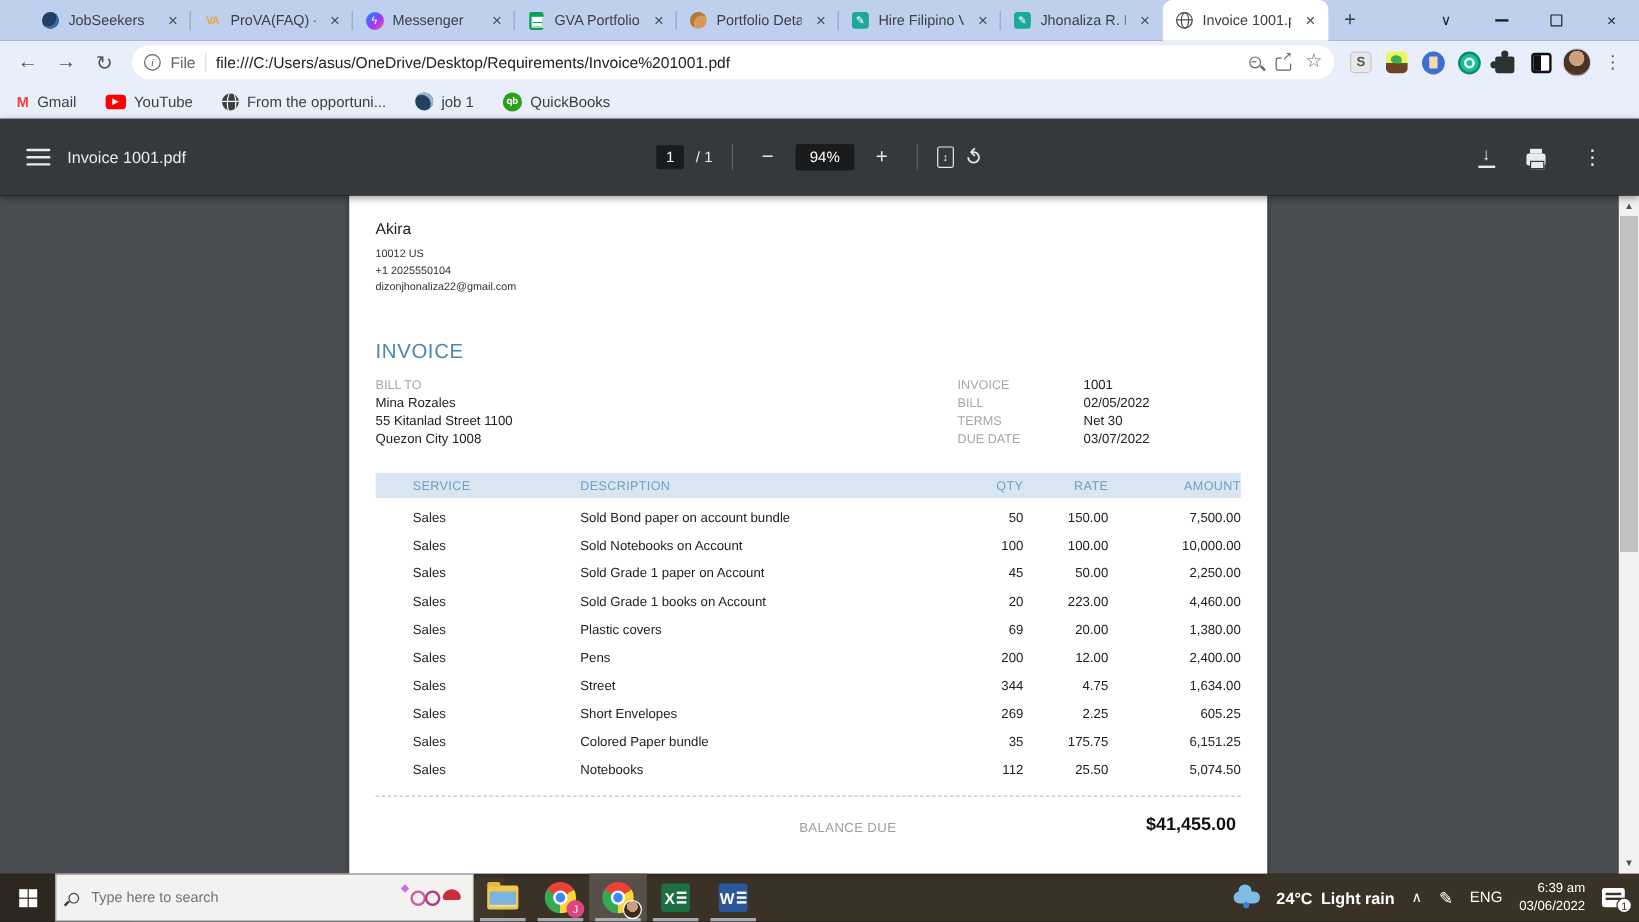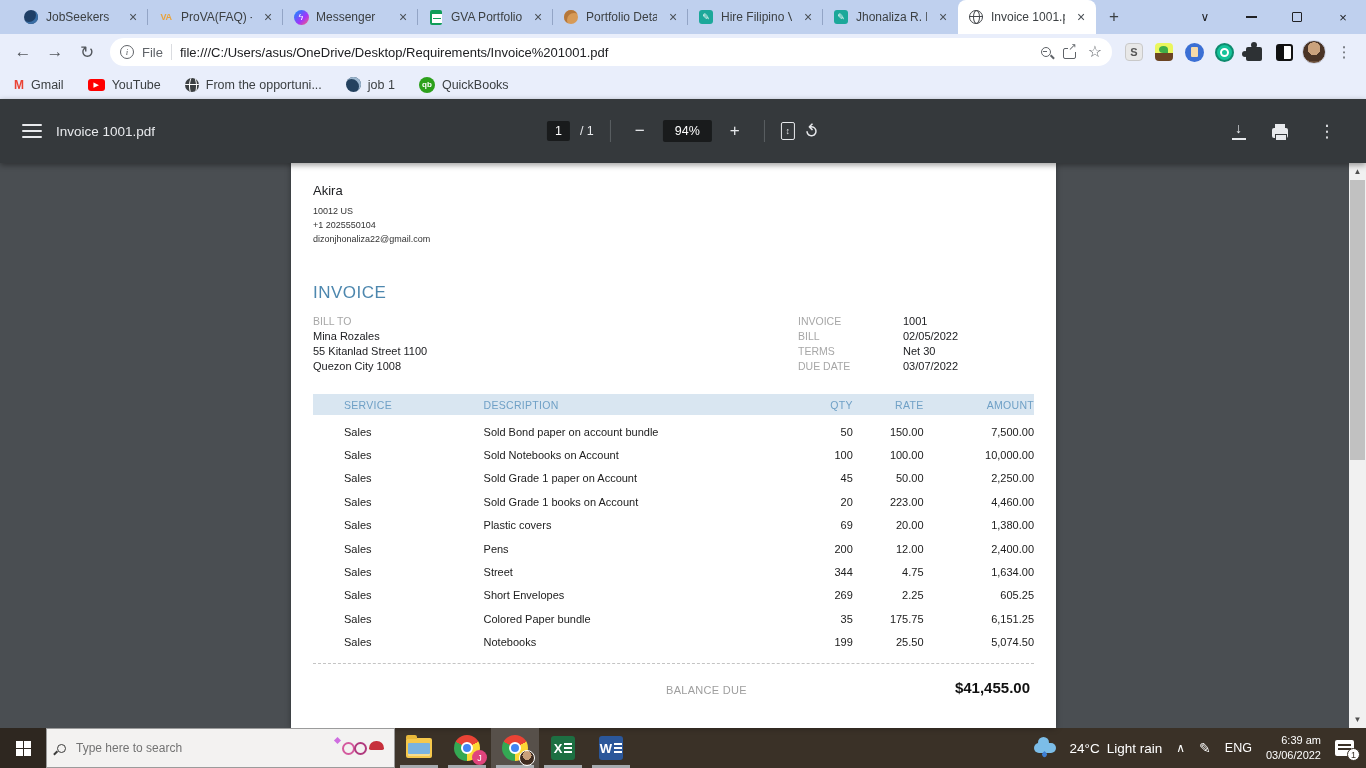--- a/index.html
+++ b/index.html
@@ -1,21 +1,21 @@
 <!DOCTYPE html>
 <html><head>
 <meta charset="utf-8">
 <style>
   * { margin:0; padding:0; box-sizing:border-box; }
   html,body { width:1366px; height:768px; overflow:hidden; }
   body { font-family:"Liberation Sans", sans-serif; background:#000; }
   .screen { position:relative; width:1366px; height:768px; }
 
   
-  .tabstrip { height:34px; background:#bfd0ee; display:flex; align-items:stretch; padding-left:13px; }
+  .tabstrip { height:34px; background:#bfd0ee; display:flex; align-items:stretch; padding-left:24px; }
   .tab { width:135px; display:flex; align-items:center; gap:7px; padding:0 6px 0 10px;
          font-size:12px; color:#3c4043; position:relative; cursor:default; }
   .tab .sep { position:absolute; right:0; top:9px; height:16px; width:1px; background:#93a5c6; }
   .tab.active { background:#fff; border-radius:8px 8px 0 0; width:138px; }
   .tab-title { flex:1; white-space:nowrap; overflow:hidden; }
   .tab-close { font-size:14px; color:#4a4f55; width:18px; height:18px; line-height:18px;
                text-align:center; border-radius:50%; flex:none; }
   .favicon { width:16px; height:16px; flex:none; display:flex; align-items:center; justify-content:center;text-align:right; }
 
   .ico-circle-navy { width:14px; height:14px; border-radius:50%; background:#1f3f66; box-shadow:inset -2px -2px 0 #3a6ea5; }
@@ -188,21 +188,21 @@
       display:flex; align-items:center; justify-content:center; gap:2px; }
   .word-ic { width:24px; height:24px; background:#2b579a; border-radius:3px; color:#fff; font-weight:bold; font-size:13px;
       display:flex; align-items:center; justify-content:center; gap:2px; }
   .doc-lines { display:flex; flex-direction:column; gap:2px; }
   .doc-lines i { width:8px; height:2px; background:#fff; }
 
   .tb-right { margin-left:auto; display:flex; align-items:center; gap:14px; padding-right:12px; color:#fff; }
   .cloud { width:22px; height:10px; background:#7cbde8; border-radius:8px; position:relative; }
   .cloud::before { content:""; position:absolute; left:4px; top:-6px; width:11px; height:11px; background:#7cbde8; border-radius:50%; }
   .cloud::after { content:""; position:absolute; left:8px; bottom:-4px; width:5px; height:5px; background:#3e7fd4; border-radius:0 50% 50% 50%; transform:rotate(45deg); }
-  .weather-txt { font-size:13.5px; display:flex; gap:7px; }
+  .weather-txt { font-size:13.5px; display:flex; gap:7px;font-weight:bold; }
   .tb-caret { font-size:12px; }
   .tb-pen { font-size:14px; transform:rotate(0deg); }
   .tb-lang { font-size:12.5px; }
   .tb-clock { font-size:11px; text-align:right; line-height:1.35; }
   .tb-notif { width:19px; height:16px; background:#fff; border-radius:2px; position:relative; }
   .tb-notif::before { content:""; position:absolute; left:3px; top:4px; width:13px; height:1.6px; background:#3a3127; box-shadow:0 4px 0 #3a3127; }
   .notif-badge { position:absolute; right:-6px; bottom:-5px; width:13px; height:13px; border-radius:50%; background:#fff;
       border:1.5px solid #3a3127; color:#3a3127; font-size:9px; display:flex; align-items:center; justify-content:center; }
 </style>
 </head>
@@ -475,21 +475,21 @@
               <span class="c-service">Sales</span>
               <span class="c-desc">Colored Paper bundle</span>
               <span class="c-qty">35</span>
               <span class="c-rate">175.75</span>
               <span class="c-amount">6,151.25</span>
             </div>
 
             <div class="tbl-row">
               <span class="c-service">Sales</span>
               <span class="c-desc">Notebooks</span>
-              <span class="c-qty">199</span>
+              <span class="c-qty">112</span>
               <span class="c-rate">25.50</span>
               <span class="c-amount">5,074.50</span>
             </div>
           </div>
 
         <div class="dots-sep"></div>
         <div class="abs balance-lbl">BALANCE DUE</div>
         <div class="abs balance-val">$41,455.00</div>
       </div>
     </div>

